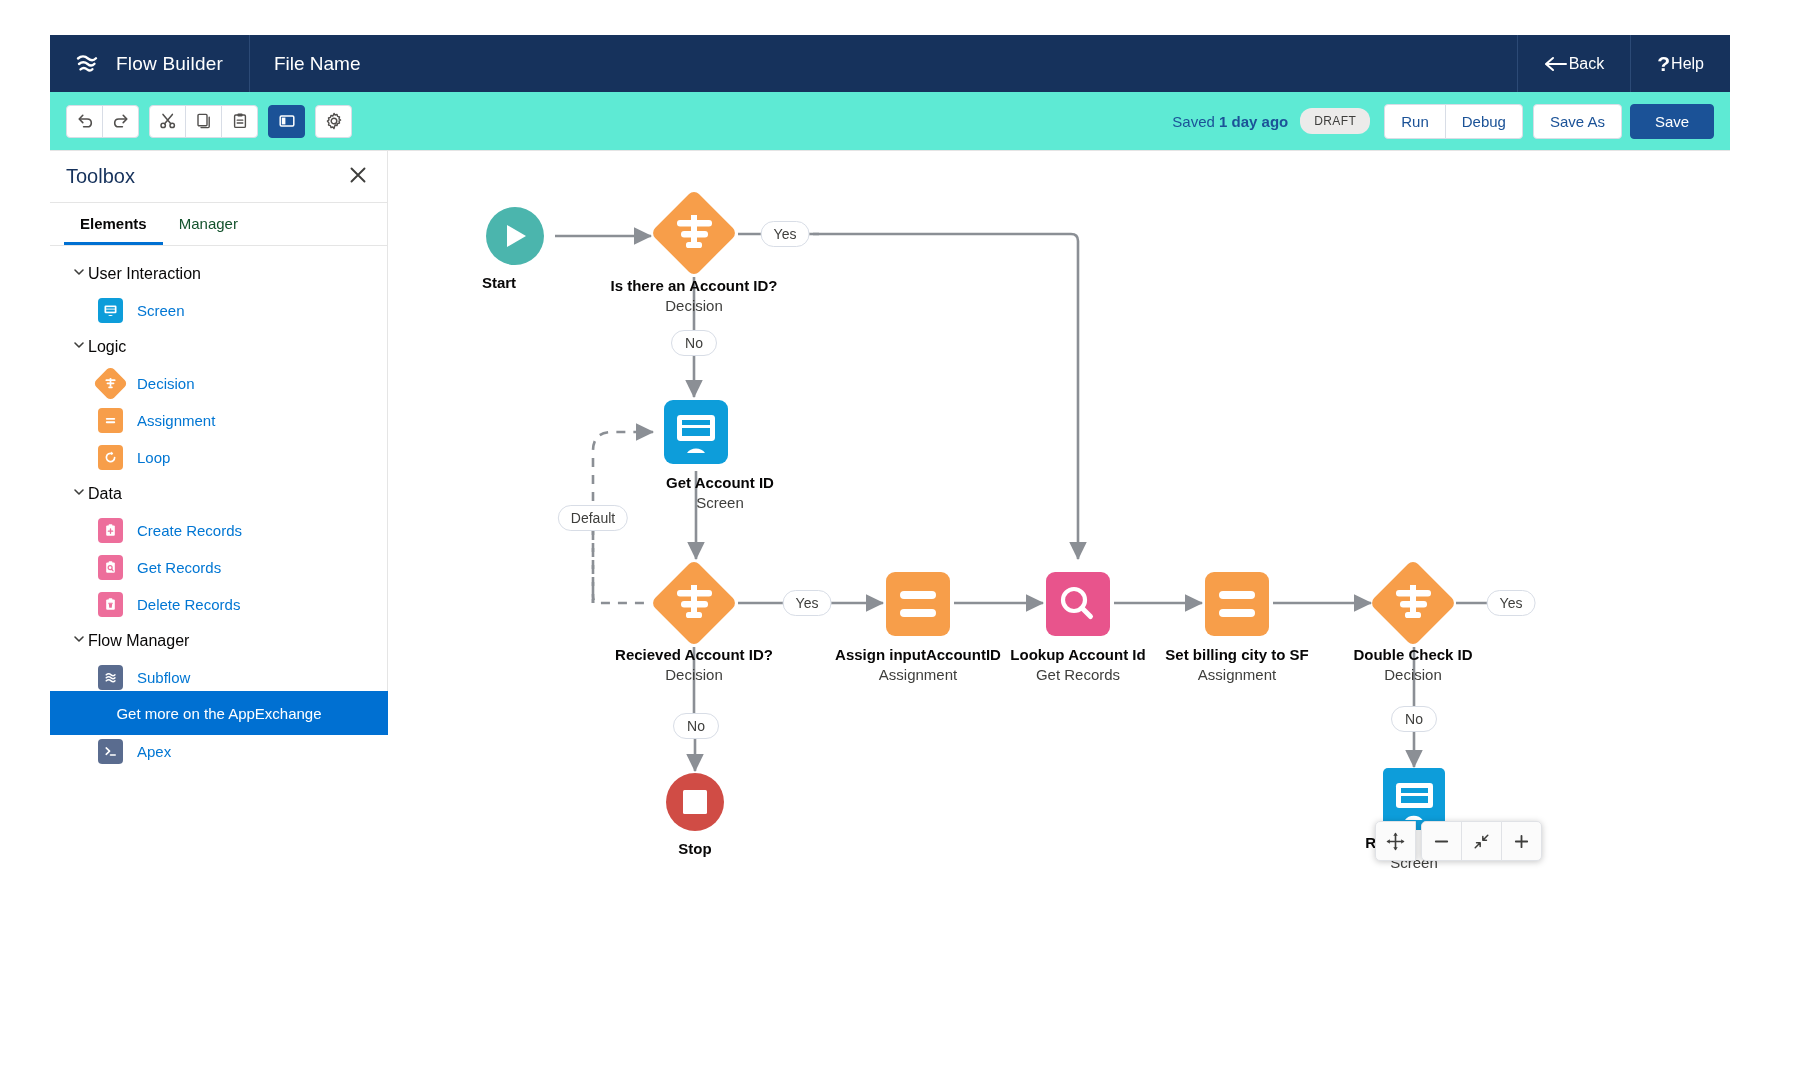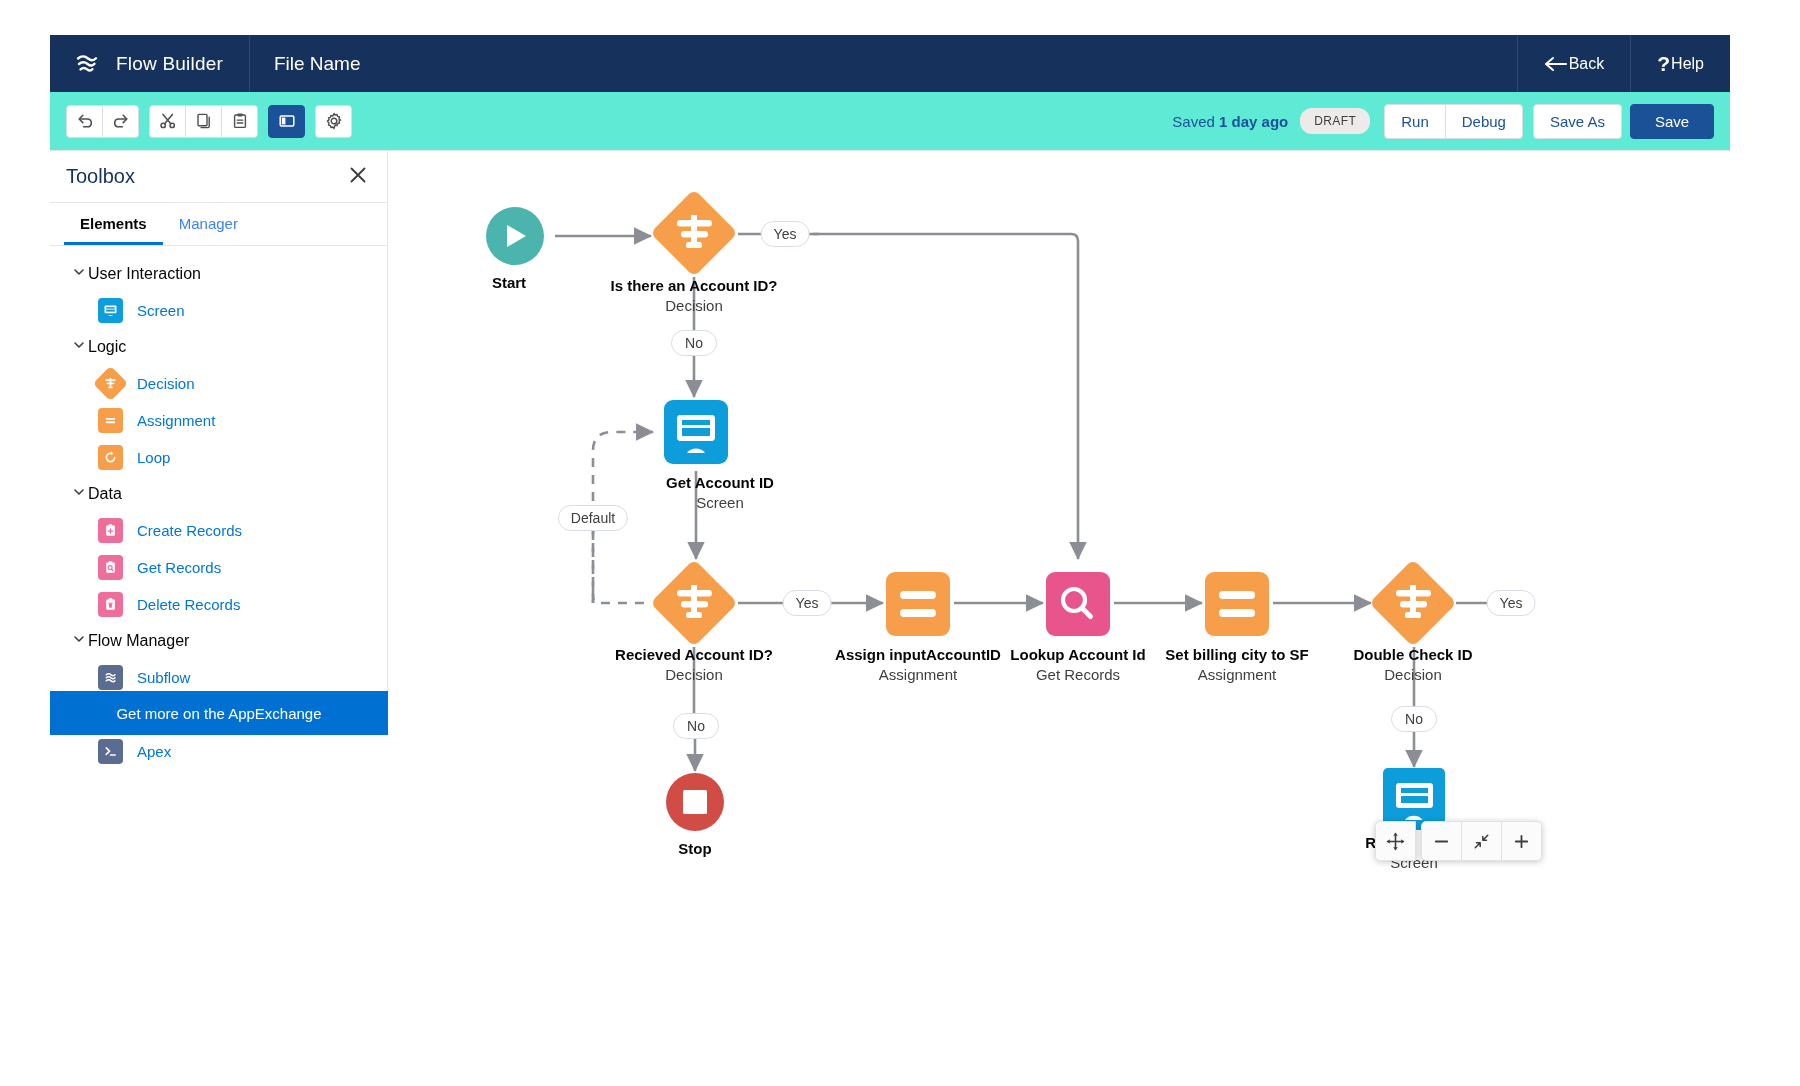--- a/index.html
+++ b/index.html
@@ -125,21 +125,21 @@
   .tbx-head {
     height: 52px; display: flex; align-items: center;
     padding: 0 18px 0 16px;
     border-bottom: 1px solid #e5e5e5;
   }
   .tbx-title { font-size: 20px; color: #16325c; }
   .tbx-close { margin-left: auto; cursor: pointer; display:block; }
 
   .tbx-tabs { display: flex; padding: 0 14px; border-bottom: 1px solid #e5e5e5; }
   .tbx-tab {
-    padding: 12px 16px 10px; font-size: 15px; color: #3b82f6;
+    padding: 12px 16px 10px; font-size: 15px; color: #14532d;
     cursor: pointer; border-bottom: 3px solid transparent;
   }
   .tbx-tab.active { color: #080707; font-weight: bold; border-bottom-color: #0070d2; }
 
   .tbx-body { padding: 10px 0 0 0; }
   .tbx-section {
     display: flex; align-items: center; gap: 2px;
     padding: 9px 0 9px 22px; cursor: pointer;
   }
   .tbx-section-label { font-size: 16px; color: #080707; }
@@ -615,21 +615,21 @@
 
         <g>
           <rect x="994" y="617" width="62" height="62" rx="5" fill="#0d9dda"></rect>
           <rect x="1007" y="632" width="37" height="25" rx="3.2" fill="#ffffff"></rect>
           <rect x="1012" y="637" width="27" height="5" fill="#0d9dda"></rect>
           <rect x="1012" y="645" width="27" height="7" fill="#0d9dda"></rect>
           <path d="M1016 669c3.3-5.8 14.3-5.8 17.6 0z" fill="#ffffff"></path>
         </g>
       </svg>
 
-      <div class="nlabel" style="left:120px; top:122px;">
+      <div class="nlabel" style="left:110px; top:122px;">
         <div class="nm">Start</div>
       </div>
       <div class="nlabel" style="left:305px; top:125px;">
         <div class="nm">Is there an Account ID?</div>
         <div class="ty">Decision</div>
       </div>
       <div class="nlabel" style="left:307px; top:322px;margin-left:24px;">
         <div class="nm">Get Account ID</div>
         <div class="ty">Screen</div>
       </div>

